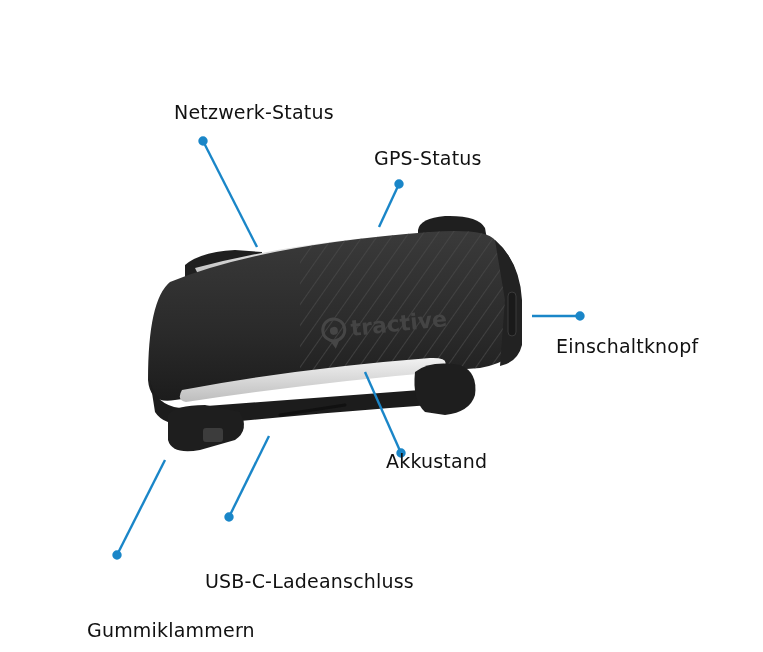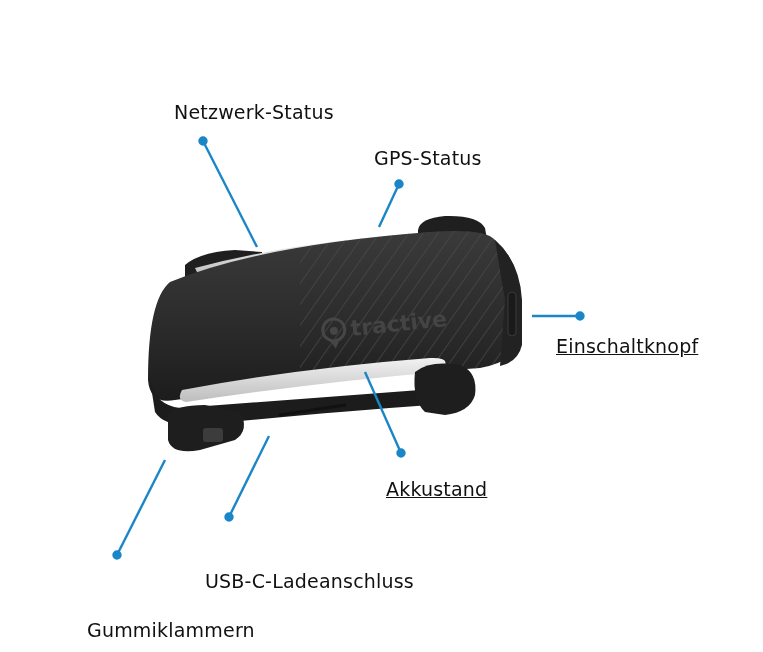--- a/index.html
+++ b/index.html
@@ -81,16 +81,16 @@
     <circle cx="401" cy="453" r="3.5"></circle>
     <line x1="269" y1="436" x2="229" y2="517"></line>
     <circle cx="229" cy="517" r="3.5"></circle>
     <line x1="165" y1="460" x2="117" y2="555"></line>
     <circle cx="117" cy="555" r="3.5"></circle>
   </g>
 </svg>
 
 <div class="label" style="left:174px;top:101px;text-align:right;">Netzwerk-Status</div>
 <div class="label" style="left:374px;top:147px;">GPS-Status</div>
-<div class="label" style="left:556px;top:335px;text-decoration:underline;">Einschaltknopf</div>
-<div class="label" style="left:386px;top:478px;text-decoration:underline;">Akkustand</div>
+<div class="label" style="left:556px;top:335px;">Einschaltknopf</div>
+<div class="label" style="left:386px;top:450px;">Akkustand</div>
 <div class="label" style="left:205px;top:534px;margin-top:36px;">USB-C-Ladeanschluss</div>
 <div class="label" style="left:87px;top:575px;margin-top:44px;">Gummiklammern</div>
 
 </body></html>

